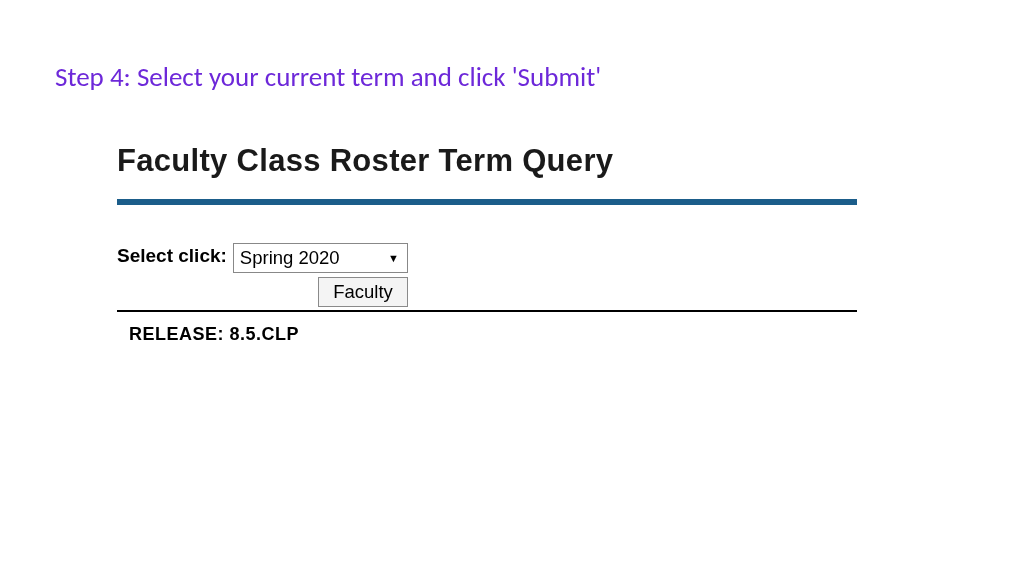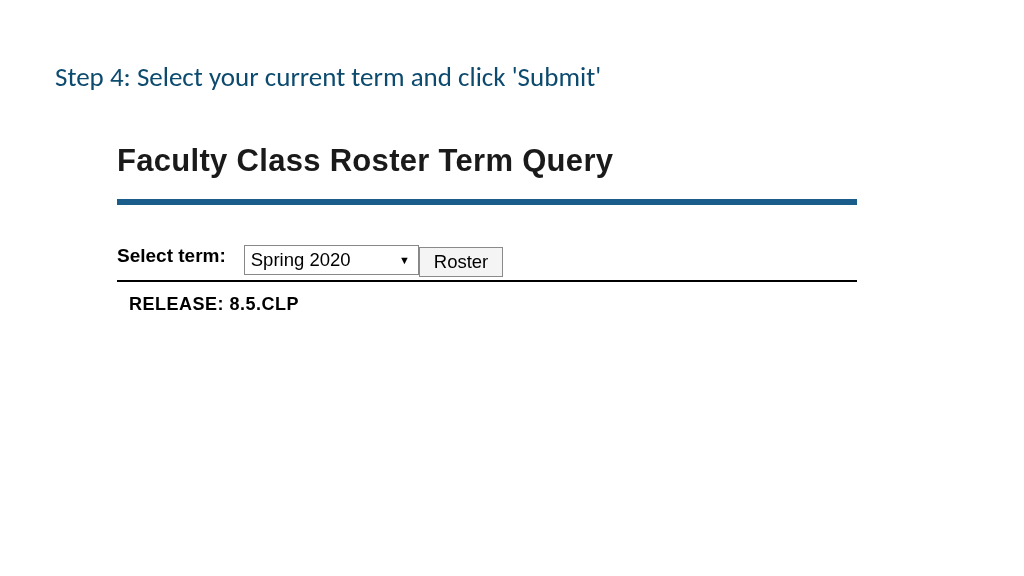--- a/index.html
+++ b/index.html
@@ -11,21 +11,21 @@
       width: 1024px;
       height: 576px;
       background: #ffffff;
       font-family: Calibri, Arial, sans-serif;
     }
     .container {
       padding: 60px 55px 0 55px;
     }
     .step-heading {
       font-size: 27px;
-      color: #0c4a6e;
+      color: #6d28d9;
       font-weight: normal;
       margin: 0 0 50px 0;
     }
     .form-panel {
       margin-left: 62px;
       width: 740px;
     }
     .page-title {
       font-family: Verdana, Geneva, sans-serif;
       font-size: 31px;
@@ -48,22 +48,22 @@
     .form-label {
       font-family: Verdana, Geneva, sans-serif;
       font-size: 19px;
       font-weight: bold;
       color: #000000;
       margin-right: 6px;
       padding-top: 2px;
     }
     .form-controls {
       display: flex;
-      align-items: center;
-      margin-left: 12px;
+      flex-direction: column;
+      align-items: flex-end;
     }
     .term-select {
       font-family: Verdana, Geneva, sans-serif;
       font-size: 18.5px;
       padding: 2px 26px 2px 6px;
       border: 1px solid #888;
       background: #fff;
       cursor: pointer;
       width: 175px;
       height: 30px;
@@ -107,26 +107,26 @@
 <body>
 
 <div class="container">
   <p class="step-heading">Step 4: Select your current term and click 'Submit'</p>
 
   <div class="form-panel">
     <h1 class="page-title">Faculty Class Roster Term Query</h1>
     <hr class="title-divider">
 
     <div class="form-row">
-      <span class="form-label">Select term:</span>
+      <span class="form-label">Select click:</span>
       <div class="form-controls">
         <div class="term-select">
           <span>Spring 2020</span>
           <span class="chevron">▼</span>
         </div>
-        <button class="submit-button">Roster</button>
+        <button class="submit-button">Faculty</button>
       </div>
     </div>
 
     <hr class="bottom-divider">
     <p class="release-text">RELEASE: 8.5.CLP</p>
   </div>
 </div>
 
 </body></html>

